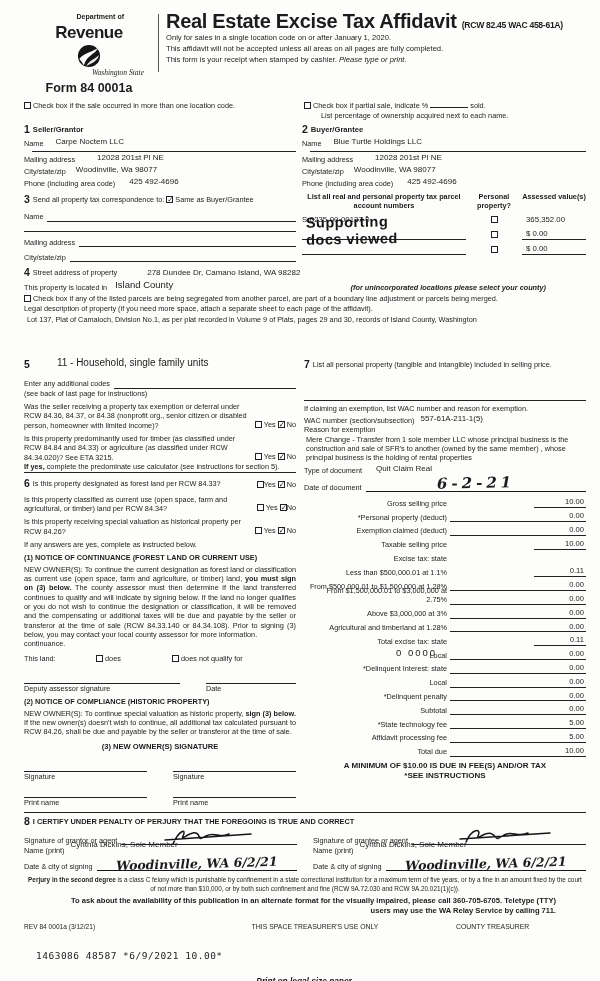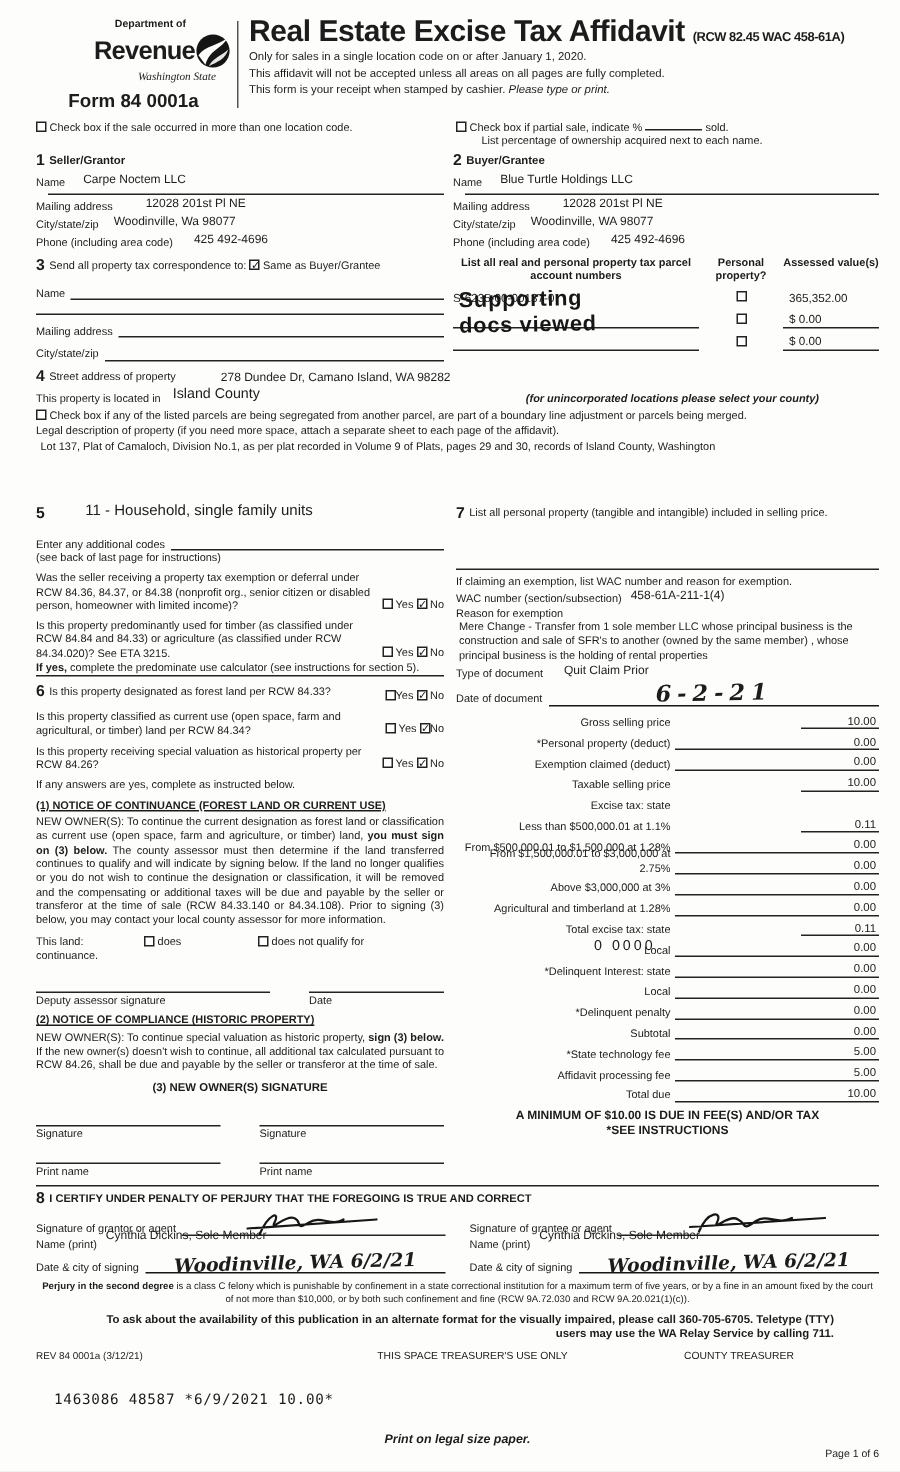--- a/index.html
+++ b/index.html
@@ -11,21 +11,21 @@
   .cb{display:inline-block;width:7px;height:7px;border:1px solid #222;line-height:6px;
       font-size:7.5px;text-align:center;vertical-align:-1px;font-weight:bold;overflow:hidden;background:#fff;}
   .fill{display:inline-block;border-bottom:1px solid #222;}
   .secnum{font-weight:bold;font-size:10.5px;margin-right:3px;vertical-align:-1px;}
   .sechead{font-weight:bold;font-size:7.6px;}
   .typed{font-size:8px;position:relative;top:-1px;}
   
   .hdr{display:flex;align-items:flex-start;}
   .hdr-left{width:130px;padding-top:5px;}
   .dept{font-size:7px;font-weight:bold;text-align:right;padding-right:30px;}
-  .rev-row{display:flex;justify-content:flex-end;align-items:center;}
+  .rev-row{display:flex;justify-content:flex-end;align-items:center;flex-direction:column;}
   .rev{font-size:17px;font-weight:bold;letter-spacing:-0.5px;}
   .wstate{font-style:italic;font-size:7.5px;text-align:right;padding-right:10px;font-family:"Liberation Serif",serif;}
   .form-num{font-weight:bold;font-size:12.5px;margin-top:3px;text-align:center;}
   .vdiv{width:1px;background:#555;height:58px;margin:6px 7px 0 4px;}
   .hdr-right{flex:1;padding-top:3px;}
   .title{font-size:20px;font-weight:bold;letter-spacing:-0.3px;line-height:1;}
   .title-ref{font-size:8.6px;font-weight:bold;}
   .hnote{font-size:7.6px;margin-top:1.5px;}
   
   .checksrow{display:flex;margin-top:5px;}
@@ -58,21 +58,21 @@
   .s4{margin-top:4px;}
   .s4row{display:flex;align-items:flex-end;}
   
   .main{display:flex;margin-top:34px;}
   .main-l{width:272px;}
   .main-r{flex:1;margin-left:8px;}
   .qrow{display:flex;align-items:flex-end;margin-top:4px;}
   .qtext{flex:1;padding-right:4px;}
   .yn{white-space:nowrap;margin-left:2px;padding-bottom:1px;}
   .para{text-align:justify;margin-top:2px;}
-  .ntitle{font-weight:bold;margin-top:4px;text-decoration:underline;}
+  .ntitle{font-weight:bold;margin-top:4px;}
   .twofill{display:flex;gap:26px;margin-top:11px;}
   .twofill>span{flex:1;border-bottom:1px solid #222;height:10px;}
   .twolabels{display:flex;gap:26px;}
   .twolabels>span{flex:1;}
   
   .mrow{display:flex;align-items:flex-end;height:13.8px;position:relative;}
   .mlabel{flex:1;text-align:right;}
   .mlead{width:84px;border-bottom:1px solid #222;margin-left:3px;}
   .mval{width:52px;text-align:right;border-bottom:1px solid #222;font-size:7.6px;padding-right:2px;}
   .mrow.nl .mlead{border-bottom:none;}
@@ -293,26 +293,26 @@
       </div>
       <div class="qrow">
         <span class="qtext">Is this property receiving special valuation as historical property per RCW 84.26?</span>
         <span class="yn"><span class="cb"></span> <span>Yes</span> <span class="cb">✓</span> <span>No</span></span>
       </div>
       <div style="margin-top:4px">If any answers are yes, complete as instructed below.</div>
       <div class="ntitle">(1) NOTICE OF CONTINUANCE (FOREST LAND OR CURRENT USE)</div>
       <div class="para">
         <span>NEW OWNER(S): To continue the current designation as forest land or classification as current use (open space, farm and agriculture, or timber) land, </span><span class="b">you must sign on (3) below.</span><span> The county assessor must then determine if the land transferred continues to qualify and will indicate by signing below. If the land no longer qualifies or you do not wish to continue the designation or classification, it will be removed and the compensating or additional taxes will be due and payable by the seller or transferor at the time of sale (RCW 84.33.140 or 84.34.108). Prior to signing (3) below, you may contact your local county assessor for more information.</span>
       </div>
+      <div>continuance.</div>
       <div style="display:flex;margin-top:5px">
         <span style="width:72px">This land:</span>
         <span style="width:76px"><span class="cb"></span> <span>does</span></span>
         <span><span class="cb"></span> <span>does not qualify for</span></span>
       </div>
-      <div>continuance.</div>
       <div class="twofill">
           <span></span>
           <span style="max-width:90px"></span>
         </div>
       <div class="twolabels">
           <span>Deputy assessor signature</span>
           <span style="max-width:90px">Date</span>
         </div>
       <div class="ntitle">(2) NOTICE OF COMPLIANCE (HISTORIC PROPERTY)</div>
       <div class="para">
@@ -338,27 +338,27 @@
     </div>
 
     <div class="main-r">
       <div>
         <span class="secnum">7</span><span>List all personal property (tangible and intangible) included in selling price.</span>
       </div>
       <div class="fill" style="display:block;height:30px"></div>
       <div style="margin-top:3px">If claiming an exemption, list WAC number and reason for exemption.</div>
       <div class="frow">
           <span>WAC number (section/subsection)</span>
-          <span class="typed" style="margin-left:6px">458-61A-211-1(4)</span>
+          <span class="typed" style="margin-left:6px">557-61A-211-1(5)</span>
         </div>
       <div>Reason for exemption</div>
       <div style="padding-left:2px">Mere Change - Transfer from 1 sole member LLC whose principal business is the construction and sale of SFR's to another (owned by the same member) , whose principal business is the holding of rental properties</div>
       <div class="frow" style="margin-top:2px">
           <span>Type of document</span>
-          <span class="typed" style="margin-left:14px">Quit Claim Prior</span>
+          <span class="typed" style="margin-left:14px">Quit Claim Real</span>
         </div>
       <div class="frow" style="align-items:flex-end">
         <span>Date of document</span>
         <span class="handfill"><span class="hand handdate">6-2-21</span></span>
       </div>
 
       <div style="margin-top:2px">
         <div class="mrow nl">
             <span class="mlabel">Gross selling price</span>
             <span class="mlead"></span>

